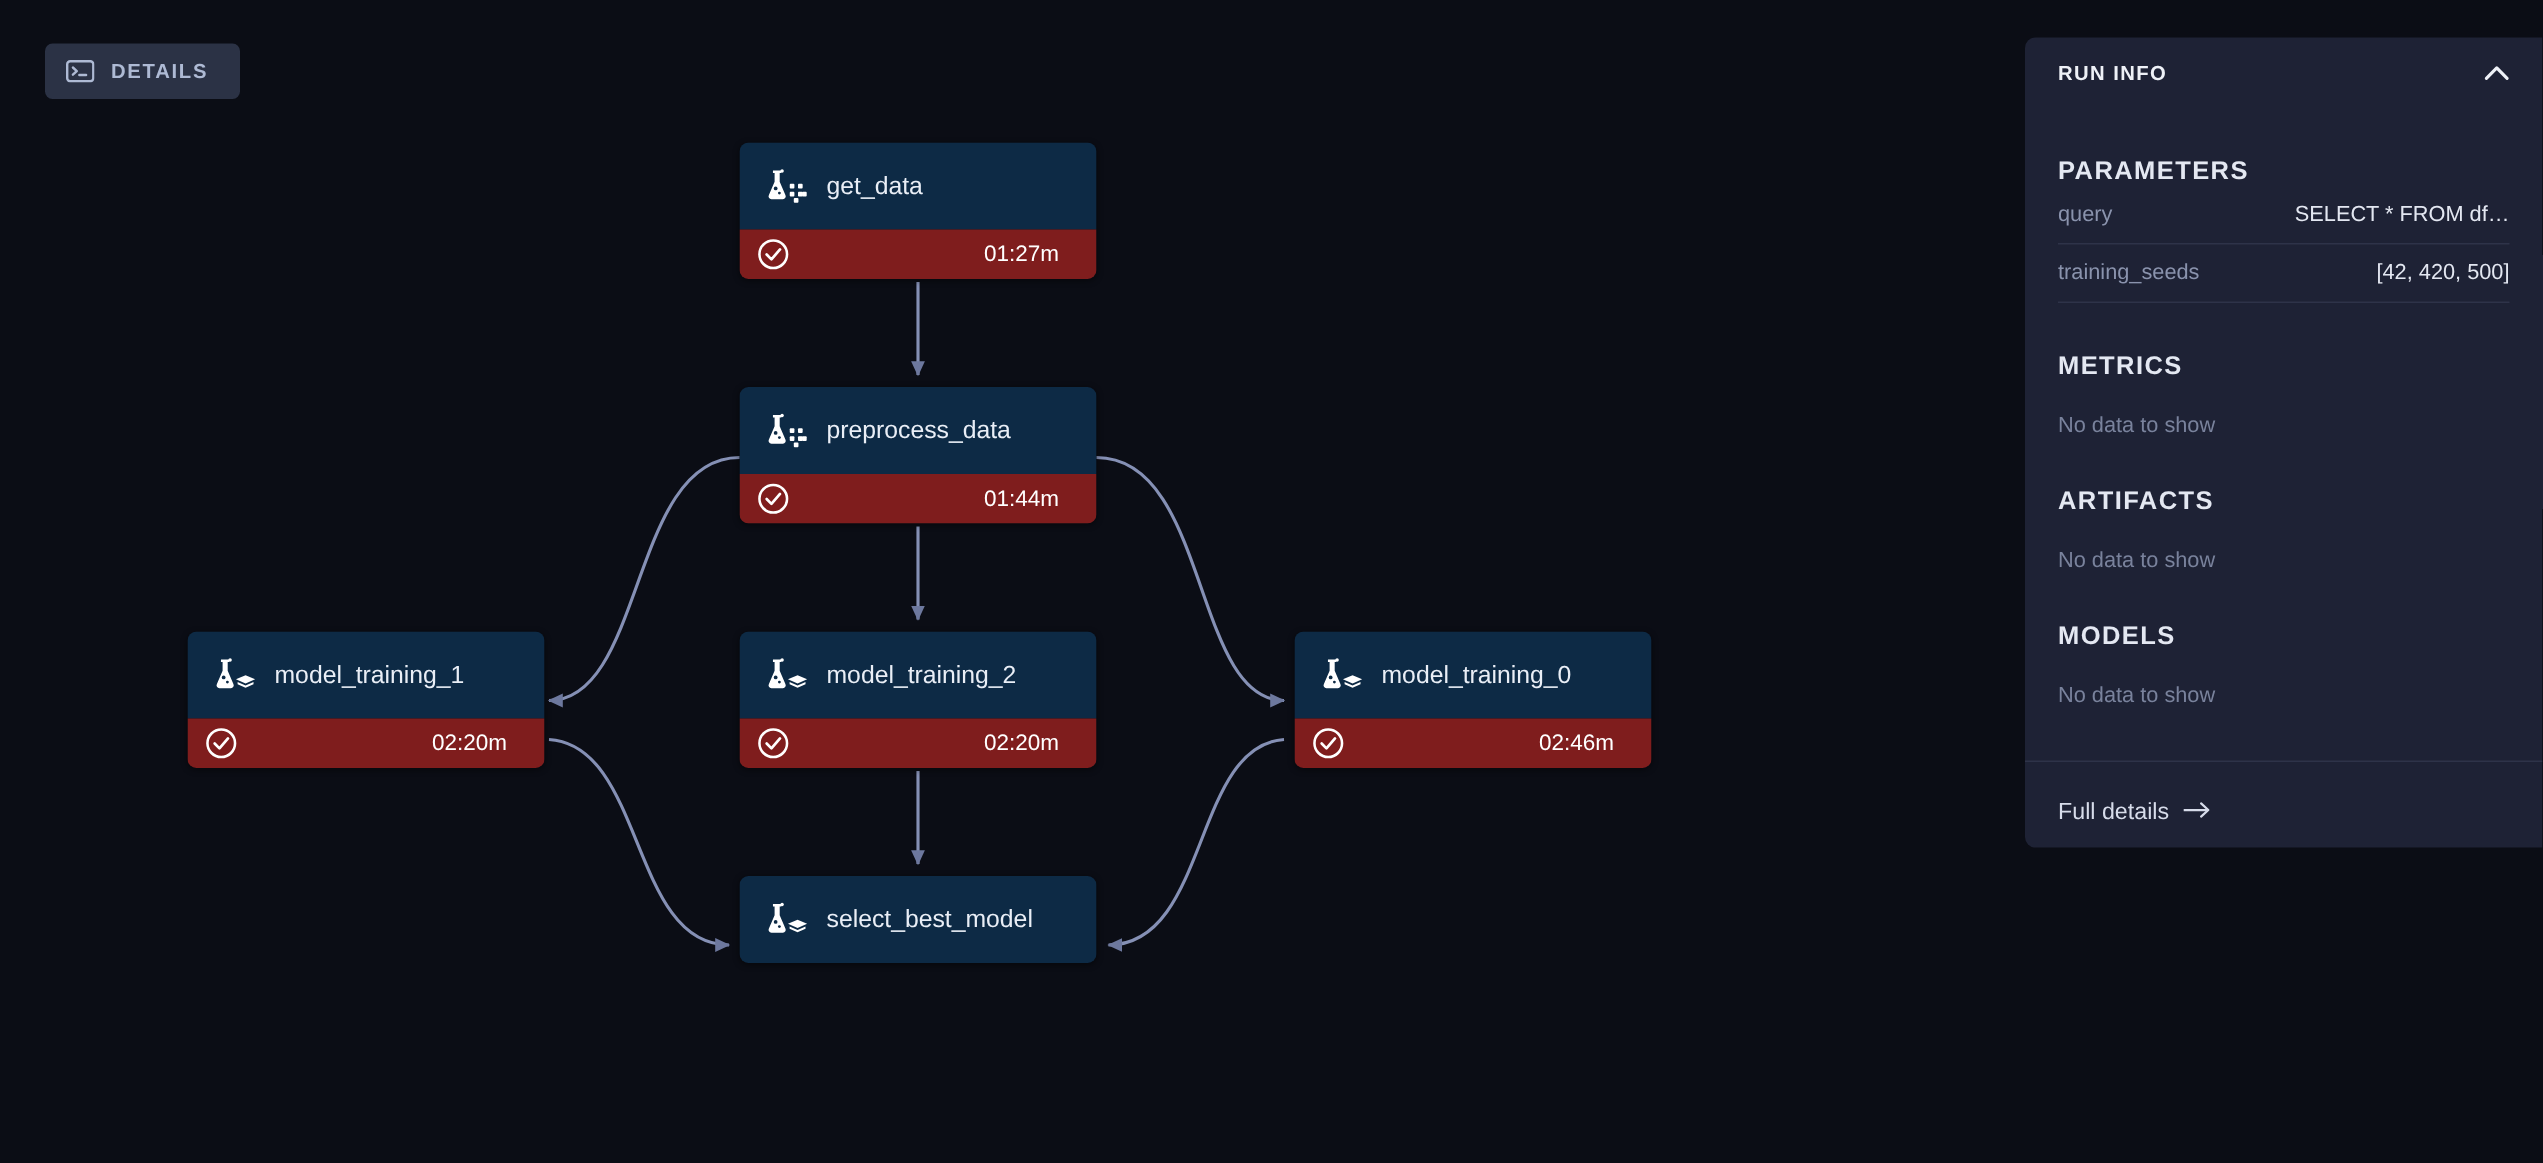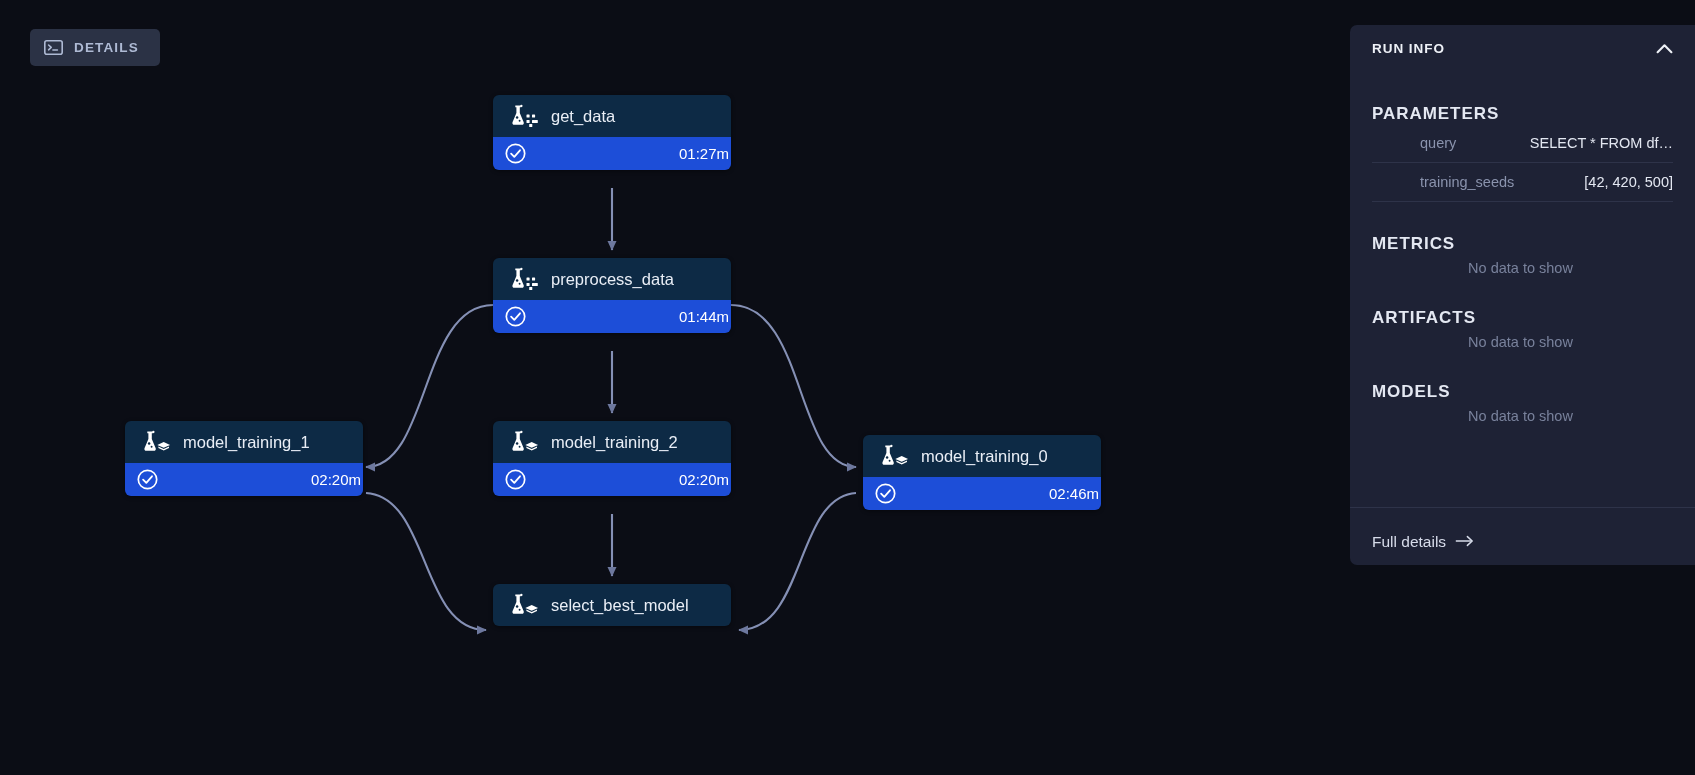--- a/index.html
+++ b/index.html
@@ -26,30 +26,30 @@
 
   
   #canvas { position: absolute; inset: 0; }
   #edges { position: absolute; left: 0; top: 0; width: 1240px; height: 775px; }
 
   .node {
     position: absolute; width: 238px; border-radius: 6px; overflow: hidden;
     box-shadow: 0 1px 4px rgba(0,0,0,.45);
   }
   .node .head {
-    background: #0d2a45; height: 42px;
+    background: #0d2a45; height: 58px;
     display: flex; align-items: center; gap: 10px; padding: 0 14px 0 16px;
   }
   .node .head .nm {
     color: #e9eef6; font-size: 16.5px; white-space: nowrap;
   }
   .node .foot {
-    background: #1d4ed8; height: 33px;
+    background: #7f1d1d; height: 33px;
     display: flex; align-items: center; justify-content: space-between;
-    padding: 0 2px 0 12px;
+    padding: 0 25px 0 12px;
   }
   .node .foot .dur { color: #fff; font-size: 15px; }
   .flask-ico { width: 32px; height: 24px; flex: none; display:block; }
   .check-ico { width: 21px; height: 21px; flex: none; display:block; }
 
   
   #panel {
     position: absolute; right: 0; top: 25px;
     width: 345px; height: 540px;
     background: #1e2235; border-radius: 7px 0 0 7px;
@@ -62,25 +62,25 @@
   .chev-ico { width: 17px; height: 11px; display:block; cursor: pointer; }
 
   .sec-title {
     color: #e4e8f2; font-size: 17px; font-weight: bold; letter-spacing: .95px;
     margin-top: 32px;
   }
   .param-row {
     display: flex; align-items: center; justify-content: space-between;
     height: 39px; border-bottom: 1px solid #2e3349;
   }
-  .param-row .k { color: #8a93ad; font-size: 14.5px; margin-left: 48px; }
+  .param-row .k { color: #8a93ad; font-size: 14.5px; }
   .param-row .v { color: #e3e7f1; font-size: 14.5px; white-space: nowrap; }
   .nodata {
-    color: #79829c; font-size: 14.5px; text-align: center;
-    margin-top: 6px; padding-right: 4px;
+    color: #79829c; font-size: 14.5px; 
+    margin-top: 22px; padding-right: 4px;
   }
   #panel .divider {
     position: absolute; left: 0; right: 0; bottom: 57px; height: 1px; background: #2e3349;
   }
   #full-details {
     position: absolute; left: 22px; bottom: 14px;
     color: #d7dcea; font-size: 15.5px; text-decoration: none;
     display: flex; align-items: center; gap: 9px; cursor: pointer;
   }
 </style>
@@ -236,21 +236,21 @@
      <div class="foot">
        <span>
               <svg class="check-ico" viewBox="0 0 21 21">
   <circle cx="10.5" cy="10.5" r="9.2" fill="none" stroke="#fff" stroke-width="1.7"></circle>
   <path d="M6.1,10.7 L9.3,13.9 L15.0,7.3" fill="none" stroke="#fff" stroke-width="1.8" stroke-linecap="round" stroke-linejoin="round"></path>
 </svg>
             </span>
        <span class="dur">02:20m</span>
      </div>
         </div>
-        <div class="node" style="left: 863px; top: 421px; margin-top: 14px;">
+        <div class="node" style="left: 863px; top: 421px;">
           <div class="head">
        <span>
               <svg class="flask-ico" viewBox="0 0 32 24">
     <path d="M6.3,1.6 L11.9,1.6 L11.9,3.3 L10.8,3.3 L10.8,9.1 L14.6,18.0 A1.9,1.9 0 0 1 12.9,20.8 L5.3,20.8 A1.9,1.9 0 0 1 3.6,18.0 L7.4,9.1 L7.4,3.3 L6.3,3.3 z" fill="#fff"></path>
     <circle cx="8.1" cy="13.6" r="1.25" fill="#0d2a45"></circle>
     <circle cx="10.6" cy="16.7" r="0.95" fill="#0d2a45"></circle>
     <circle cx="12.4" cy="2.0" r="1.15" fill="#fff"></circle>
 
     <g transform="translate(15.5,9.5)">
       <path d="M7.2,2.6 L13.6,5.4 L7.2,8.2 L0.8,5.4 z" fill="#fff"></path>

